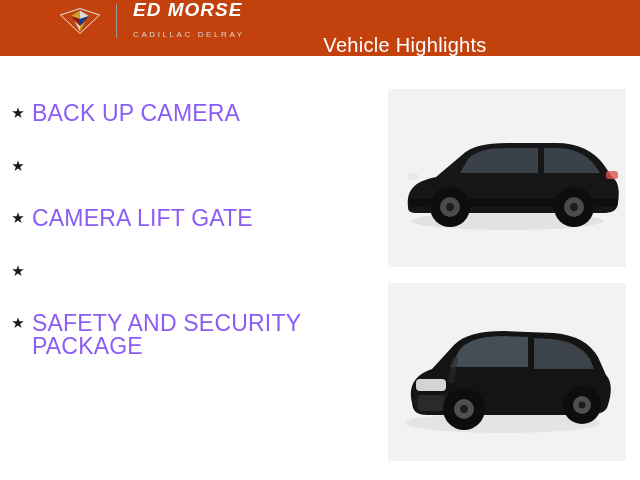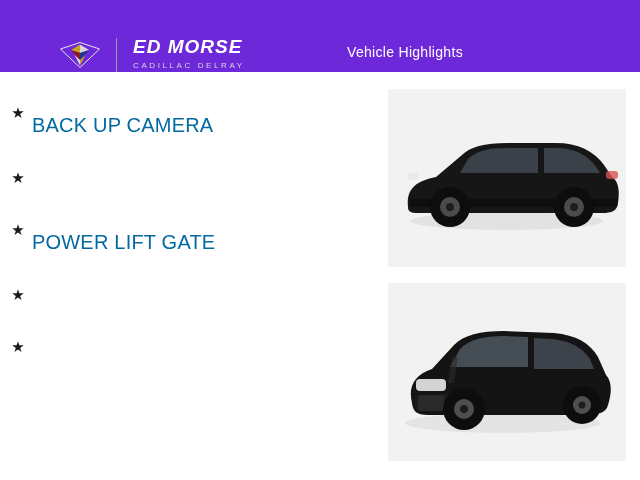--- a/index.html
+++ b/index.html
@@ -18,24 +18,24 @@
     width: 640px;
     height: 480px;
     background: #ffffff;
   }
   
   .header {
     position: absolute;
     left: 0;
     top: 0;
     width: 640px;
-    height: 72px;
-    background: #6d28d9;
-    display: flex;
-    align-items: flex-end;
+    height: 56px;
+    background: #c2410c;
+    display: flex;
+    align-items: flex-start;
   }
   .brand-block {
     display: flex;
     align-items: center;
     margin-left: 60px;
   }
   .crest {
     width: 40px;
     height: 26px;
     display: block;
@@ -53,34 +53,34 @@
     font-style: italic;
     letter-spacing: 1px;
     line-height: 20px;
     white-space: nowrap;
   }
   .dealer-sub {
     color: #d8d8d8;
     font-size: 8px;
     letter-spacing: 2.6px;
     line-height: 12px;
-    margin-top: 3px;
+    margin-top: 9px;
     white-space: nowrap;
   }
   .header-title {
     position: absolute;
     left: 0;
-    top: 12px;
+    top: 5px;
     width: 640px;
     height: 80px;
     display: flex;
     align-items: center;
     justify-content: center;
     color: #ffffff;
-    font-size: 14px;
+    font-size: 20px;
     letter-spacing: 0.3px;
     pointer-events: none;
   }
   .header-title span {
     padding-left: 170px;
   }
   
   .content {
     position: absolute;
     left: 0;
@@ -106,27 +106,26 @@
   }
   .bullet-star {
     width: 16px;
     flex: 0 0 16px;
     color: #1a1a1a;
     font-size: 15px;
     line-height: 22px;
     text-align: center;
   }
   .feature-label {
-    font-size: 20px;
-    color: #0369a1;
+    font-size: 23px;
+    color: #8b5cf6;
     line-height: 23px;
     letter-spacing: 0.2px;
     max-width: 320px;
     padding-left: 6px;
-    margin-top: 12px;
   }
   
   .photo {
     position: absolute;
     left: 388px;
     width: 238px;
     height: 178px;
     background: #f2f2f2;
     overflow: hidden;
   }
@@ -171,29 +170,30 @@
         <span class="bullet-star">★</span>
         <span class="feature-label">BACK UP CAMERA</span>
       </div>
 
       <div class="feature">
         <span class="bullet-star">★</span>
       </div>
 
       <div class="feature">
         <span class="bullet-star">★</span>
-        <span class="feature-label">POWER LIFT GATE</span>
-      </div>
-
-      <div class="feature">
-        <span class="bullet-star">★</span>
-      </div>
-
-      <div class="feature">
-        <span class="bullet-star">★</span>
+        <span class="feature-label">CAMERA LIFT GATE</span>
+      </div>
+
+      <div class="feature">
+        <span class="bullet-star">★</span>
+      </div>
+
+      <div class="feature">
+        <span class="bullet-star">★</span>
+        <span class="feature-label">SAFETY AND SECURITY PACKAGE</span>
       </div>
 
     </div>
 
     <div class="photo photo-top">
       <svg viewBox="0 0 238 178" xmlns="http://www.w3.org/2000/svg">
         <rect x="0" y="0" width="238" height="178" fill="#f2f2f2"></rect>
         <ellipse cx="119" cy="132" rx="96" ry="9" fill="#e2e2e2"></ellipse>
         <path d="M20 118 C18 100 28 92 48 88 L74 66 C82 58 96 54 120 54 L168 54 C190 54 206 62 216 76 L224 88 C230 92 232 100 230 114 C229 122 224 124 214 124 L30 124 C22 124 20 122 20 118 Z" fill="#161616"></path>
         <path d="M80 70 C88 62 100 59 120 59 L150 59 L150 84 L72 84 Z" fill="#3a4148"></path>

